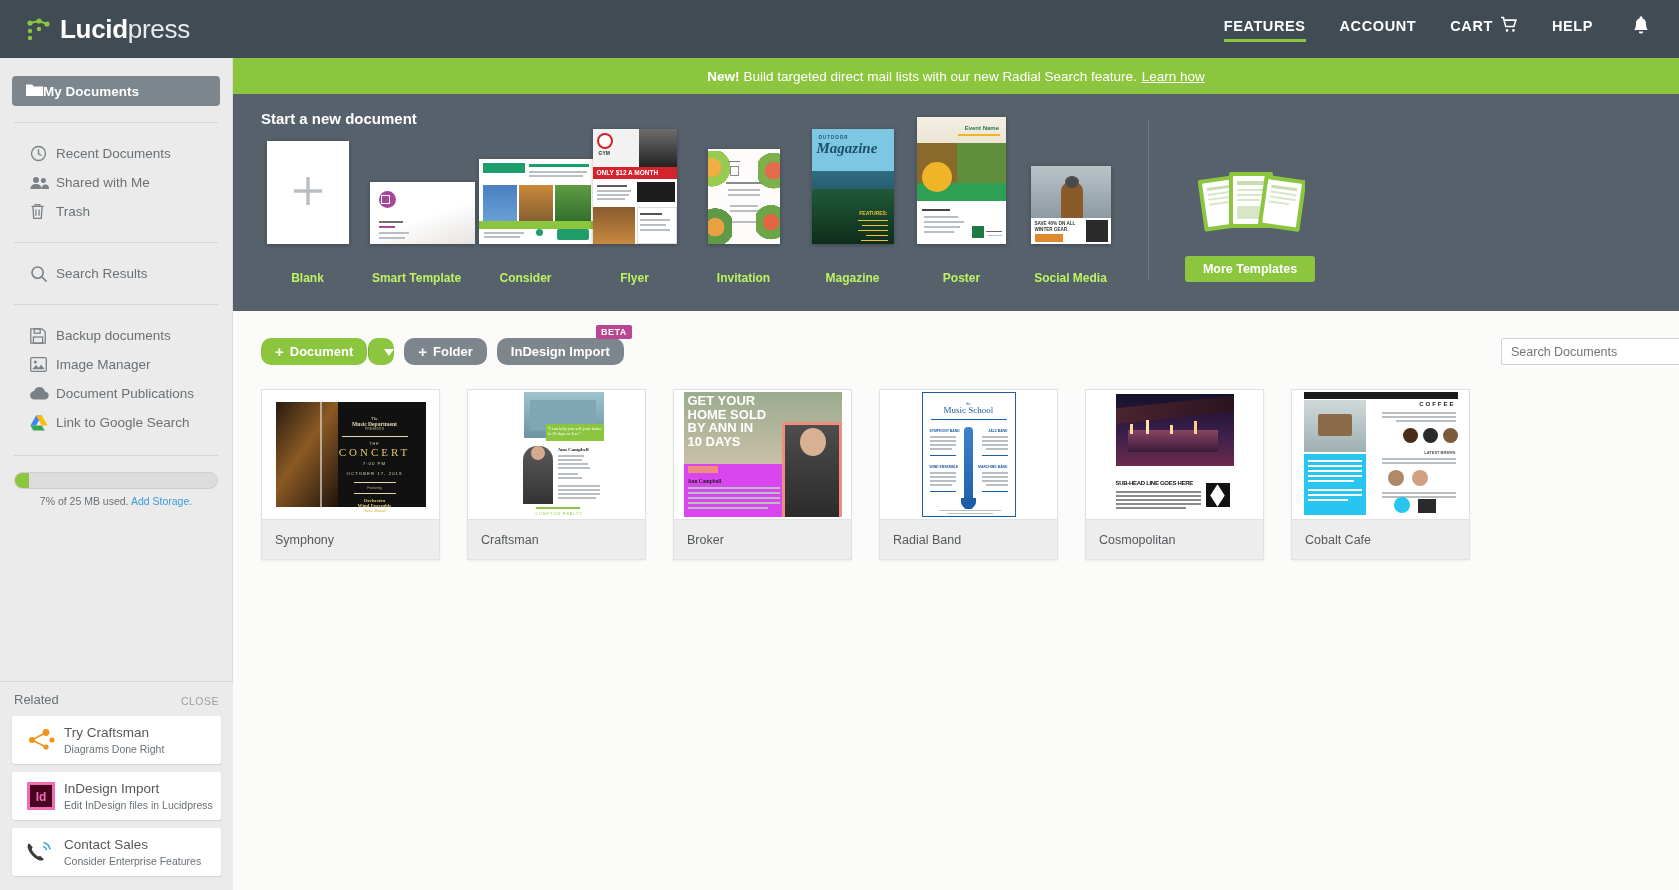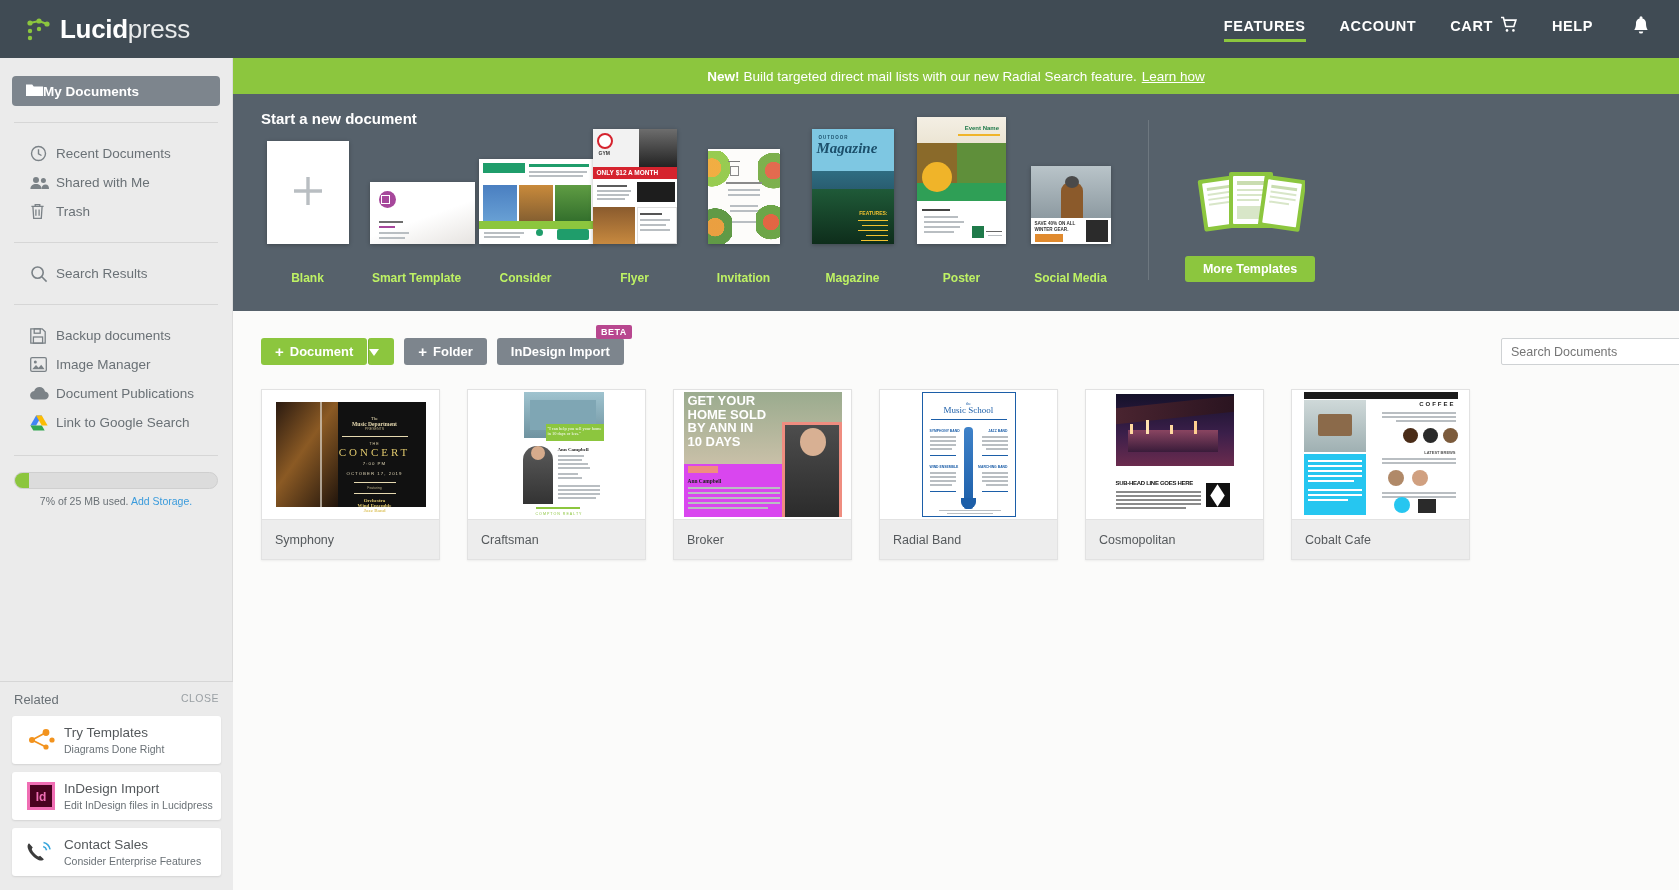--- a/index.html
+++ b/index.html
@@ -59,21 +59,21 @@
     margin-top: 6px; text-align: center; font-size: 10.5px; color: #6a7176;
   }
   .storage-text a { color: #3a9bdc; text-decoration: none; }
 
   
   .related {
     position: absolute; bottom: 0; left: 0; width: 233px;
     background: #ebebeb; border-top: 1px solid #d6d6d6; padding: 10px 12px 14px 12px;
   }
   .related-head {
-    display: flex; align-items: flex-start; justify-content: space-between;
+    display: flex; align-items: flex-end; justify-content: space-between;
     margin-bottom: 9px; padding: 0 2px;
   }
   .related-title { font-size: 13px; color: #6a7176; }
   .related-close { font-size: 10.5px; color: #9aa0a4; letter-spacing: 0.5px; cursor: pointer; }
   .related-card {
     background: #ffffff; border-radius: 3px; height: 48px; margin-bottom: 8px;
     display: flex; align-items: center; padding-left: 12px; cursor: pointer;
     box-shadow: 0 1px 2px rgba(0,0,0,.10);
   }
   .related-card:last-child { margin-bottom: 0; }
@@ -123,22 +123,22 @@
     align-items: center; justify-content: center; cursor: pointer;
   }
 
   
   .content {
     position: absolute; top: 311px; left: 233px; width: 1446px; height: 579px;
     background: #fbfbfa;
   }
   .toolbar { position: absolute; top: 27px; left: 28px; display: flex; align-items: center; }
   .btn {
-    height: 27px; border-radius: 3px; color: #ffffff; font-size: 13px;
-    font-weight: bold; display: flex; align-items: center; justify-content: flex-start;
+    height: 27px; border-radius: 10px; color: #ffffff; font-size: 13px;
+    font-weight: bold; display: flex; align-items: center; justify-content: flex-end;
     cursor: pointer; padding: 0 14px;
   }
   .btn-green { background: #8cc63e; }
   .btn-green-caret {
     background: #8cc63e; width: 26px; padding: 0; margin-left: 1px;
     border-left: 1px solid #7ab02f;
   }
   .btn-gray { background: #7d858d; margin-left: 10px; }
   .btn-indesign { background: #7d858d; margin-left: 10px; position: relative; }
   .beta {
@@ -342,21 +342,21 @@
     <span class="rc-icon">
       <svg width="28" height="24" viewBox="0 0 28 24">
         <circle cx="5" cy="12" r="3" fill="#f2931e"></circle>
         <circle cx="19" cy="4.5" r="3.4" fill="#f2931e"></circle>
         <circle cx="25" cy="12" r="2.6" fill="#f2931e"></circle>
         <circle cx="19" cy="19" r="2.6" fill="#f2931e"></circle>
         <path d="M5 12L19 4.5M5 12l14 7" stroke="#f2931e" stroke-width="1.8" fill="none"></path>
       </svg>
     </span>
     <span class="rc-txt">
-      <span class="rc-title" style="display:block">Try Templates</span>
+      <span class="rc-title" style="display:block">Try Craftsman</span>
       <span class="rc-sub" style="display:block">Diagrams Done Right</span>
     </span>
   </div>
 
   <div class="related-card">
     <span class="rc-icon">
       <svg width="28" height="28" viewBox="0 0 28 28">
         <rect x="0" y="0" width="28" height="28" fill="#f06eb4"></rect>
         <rect x="3" y="3" width="22" height="22" fill="#49021f"></rect>
         <text x="14" y="19" font-family="Liberation Sans, sans-serif" font-size="12" font-weight="bold" fill="#f06eb4" text-anchor="middle">Id</text>

